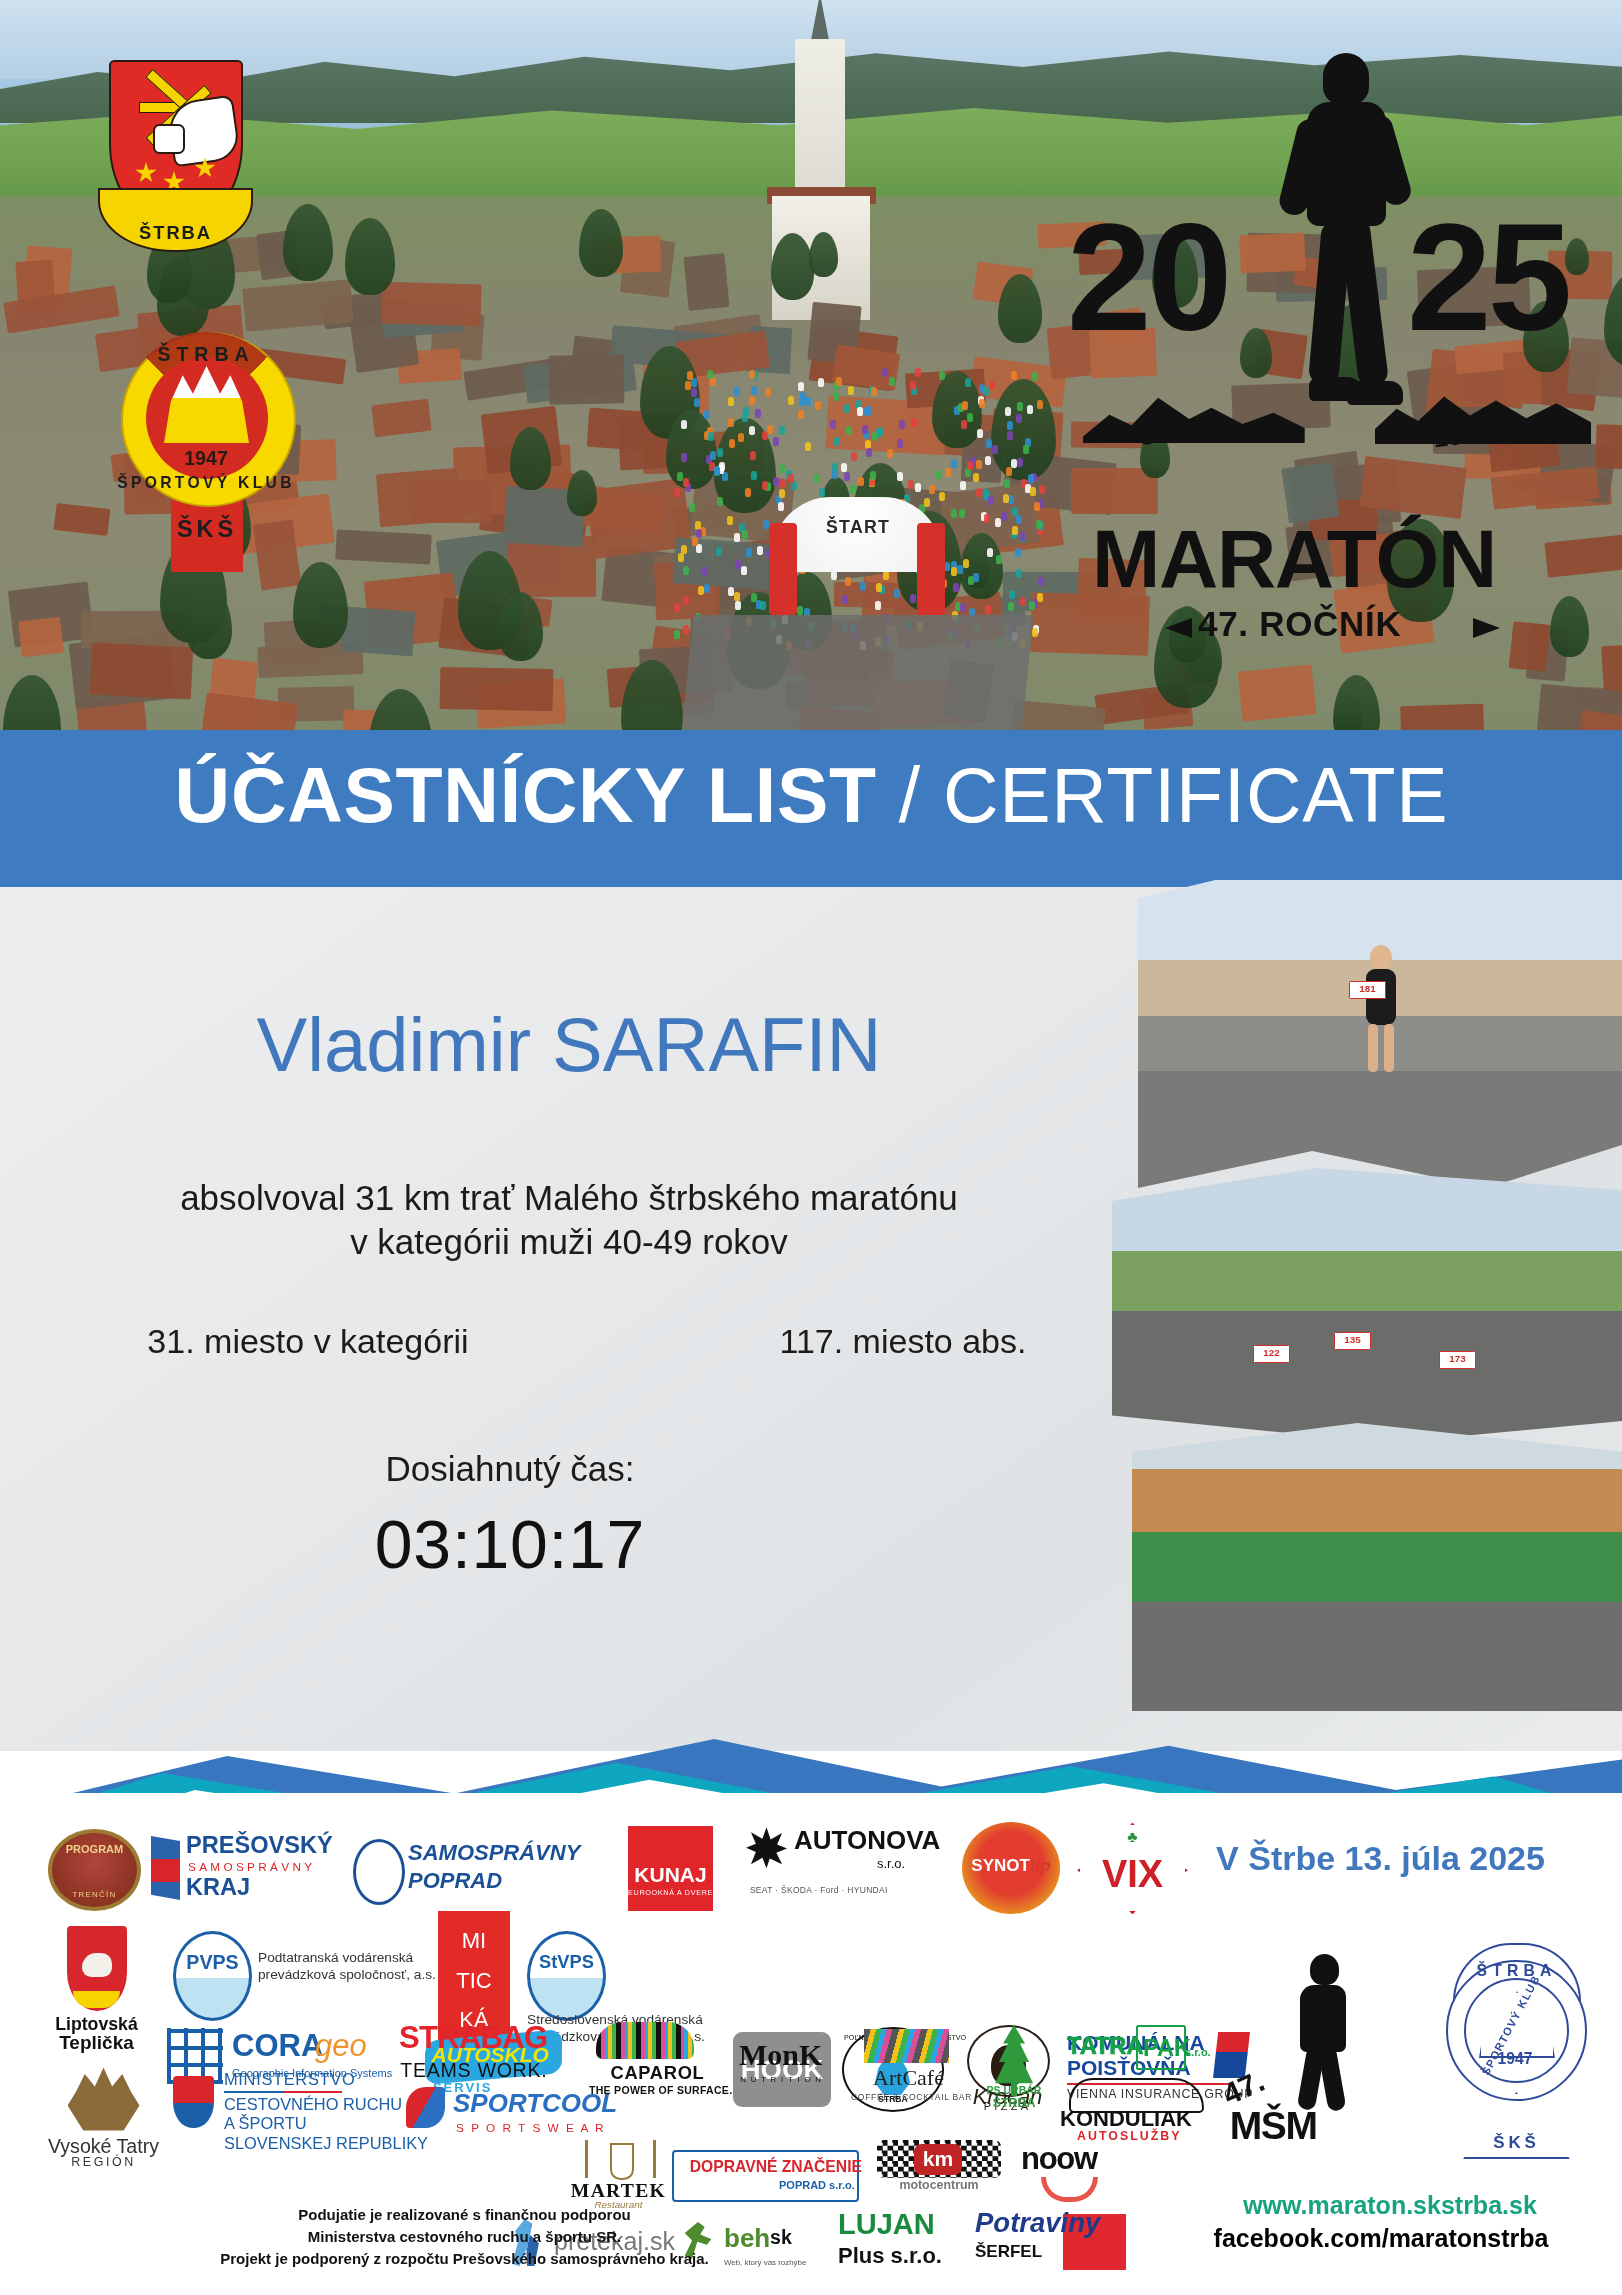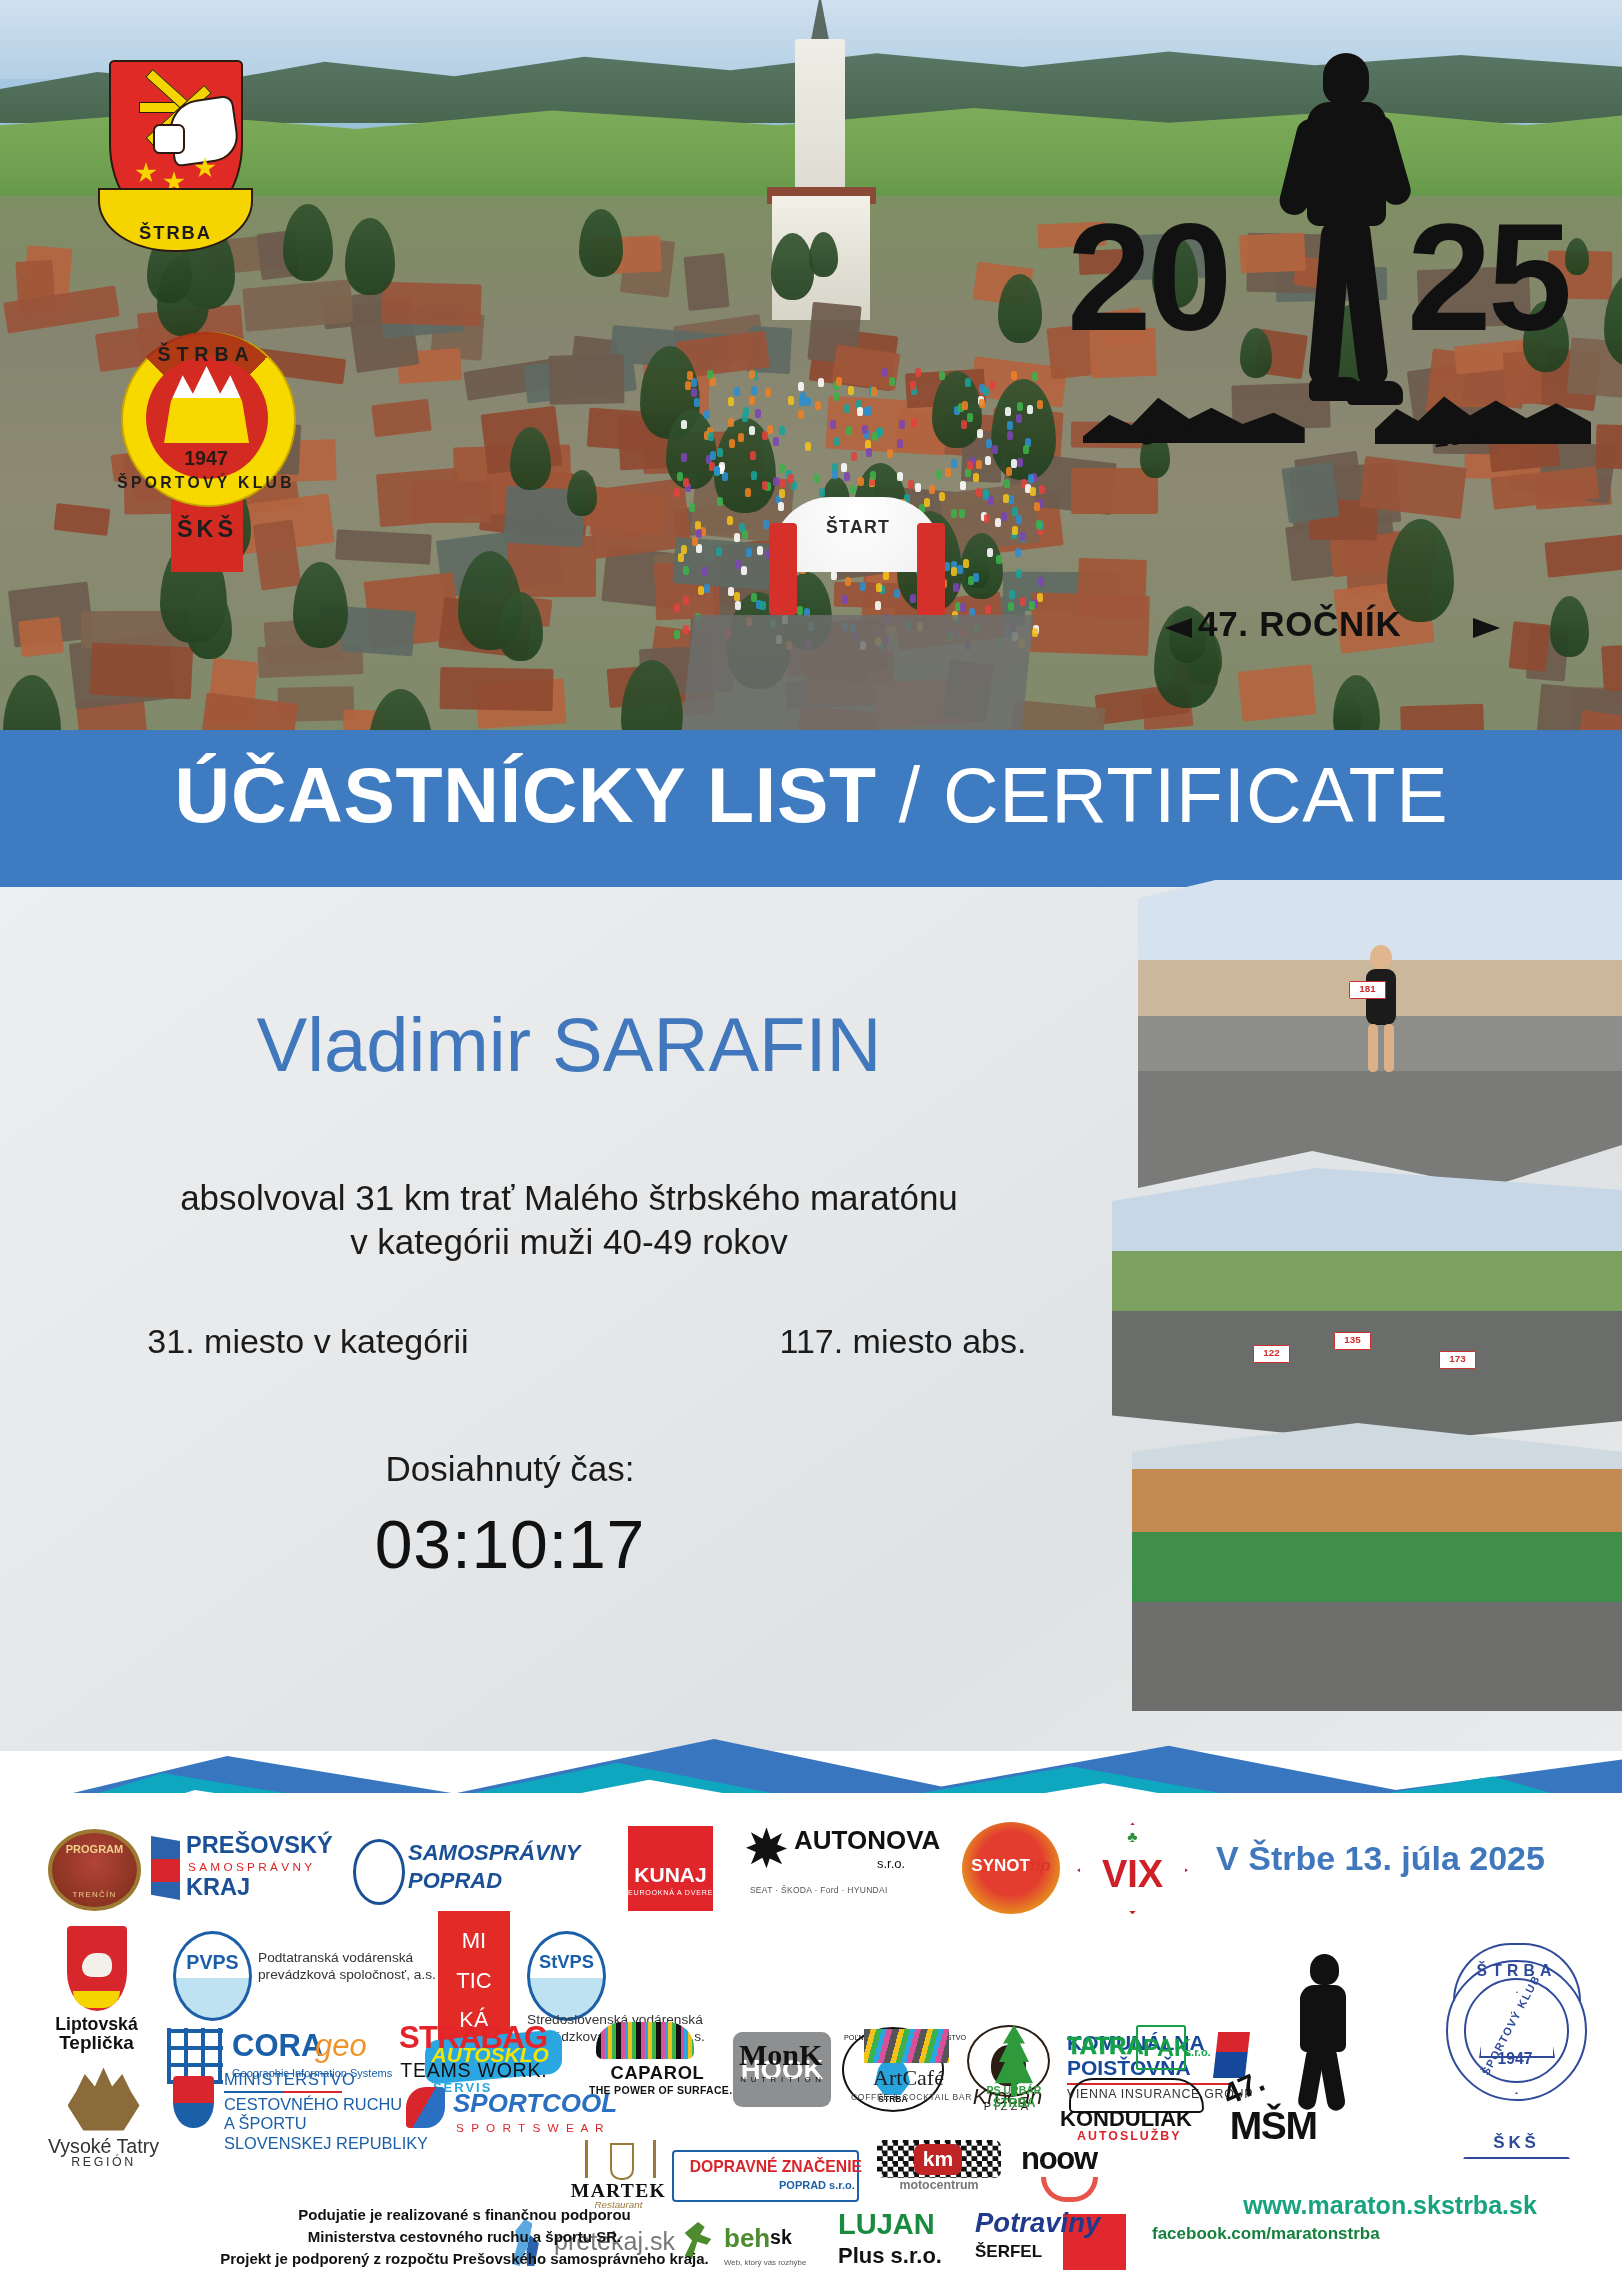--- a/index.html
+++ b/index.html
@@ -148,21 +148,21 @@
 
   
   .sponsors{position:absolute;left:0;top:1793px;width:1623px;height:503px;background:#fff;}
   .sp{position:absolute;display:flex;flex-direction:column;align-items:center;justify-content:center;
     text-align:center;line-height:1.05;}
   .sp-txt{white-space:nowrap;}
 
   .ev-date{position:absolute;left:1171px;top:1839px;width:419px;text-align:center;
     font-size:34px;font-weight:bold;color:#4178bd;}
   .web1{position:absolute;left:1171px;top:2191px;width:438px;text-align:center;font-size:25px;font-weight:bold;color:#17a37e;}
-  .web2{position:absolute;left:1152px;top:2224px;width:458px;text-align:left;font-size:17px;font-weight:bold;color:#15803d;}
+  .web2{position:absolute;left:1152px;top:2224px;width:458px;text-align:center;font-size:25px;font-weight:bold;color:#000000;}
   .footnote{position:absolute;left:39px;top:2204px;width:851px;text-align:center;font-size:15px;font-weight:bold;color:#111;line-height:1.45;}
 
   .msm{position:absolute;left:1214px;top:1947px;width:196px;height:216px;}
   .msm-run{position:absolute;left:72px;top:6.5px;width:72px;height:151px;}
   .msm-h{position:absolute;left:23.6px;top:0;width:29px;height:31px;background:#111;border-radius:50% 50% 42% 42%;}
   .msm-b{position:absolute;left:14.4px;top:31px;width:46px;height:67px;background:#111;border-radius:14.4px 11.8px 6.5px 6.5px;}
   .msm-l1{position:absolute;left:15.7px;top:93px;width:18.3px;height:63px;background:#111;border-radius:9.2px;transform:rotate(10deg);}
   .msm-l2{position:absolute;left:37px;top:92px;width:18.3px;height:65px;background:#111;border-radius:9.2px;transform:rotate(-10deg);}
   .msm-47{position:absolute;left:9.2px;top:124px;font-size:30px;font-weight:bold;color:#111;transform:rotate(-24deg);}
   .msm-txt{position:absolute;left:15.7px;top:157px;font-size:39px;font-weight:bold;color:#111;letter-spacing:-1.3px;}
@@ -799,20 +799,21 @@
         <div class="rb-armR"></div>
       <div class="rb-legL"></div>
         <div class="rb-legR"></div>
       <div class="rb-shoeL"></div>
         <div class="rb-shoeR"></div>
     </div>
     <div class="mt-l"></div>
     <div class="mt-r"></div>
     <div class="km-l">31 km</div>
     <div class="km-r">10 km</div>
+    <div class="mname2">MARATÓN</div>
     <div class="mar-arrow l"></div>
     <div class="mrocnik">47. ROČNÍK</div>
     <div class="mar-arrow r"></div>
   </div>
 
   <div class="band"></div>
   <div class="band-edge"></div>
   <div class="band-title">
     <span class="b">ÚČASTNÍCKY LIST</span><span class="n"> / </span><span class="n">CERTIFICATE</span>
   </div>

